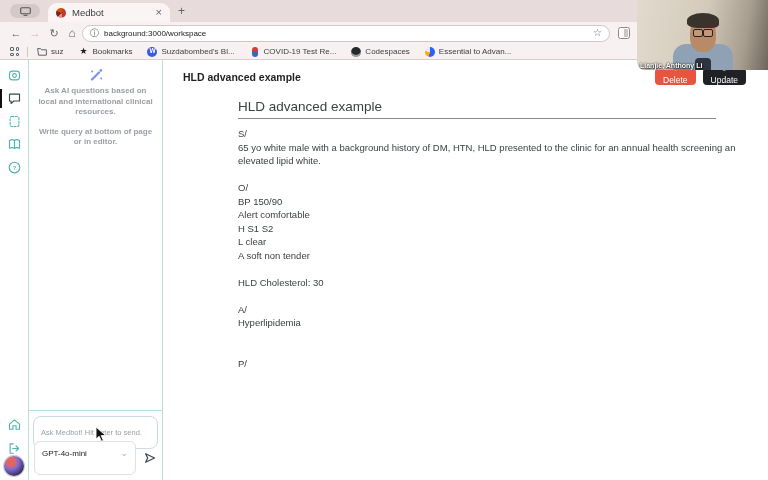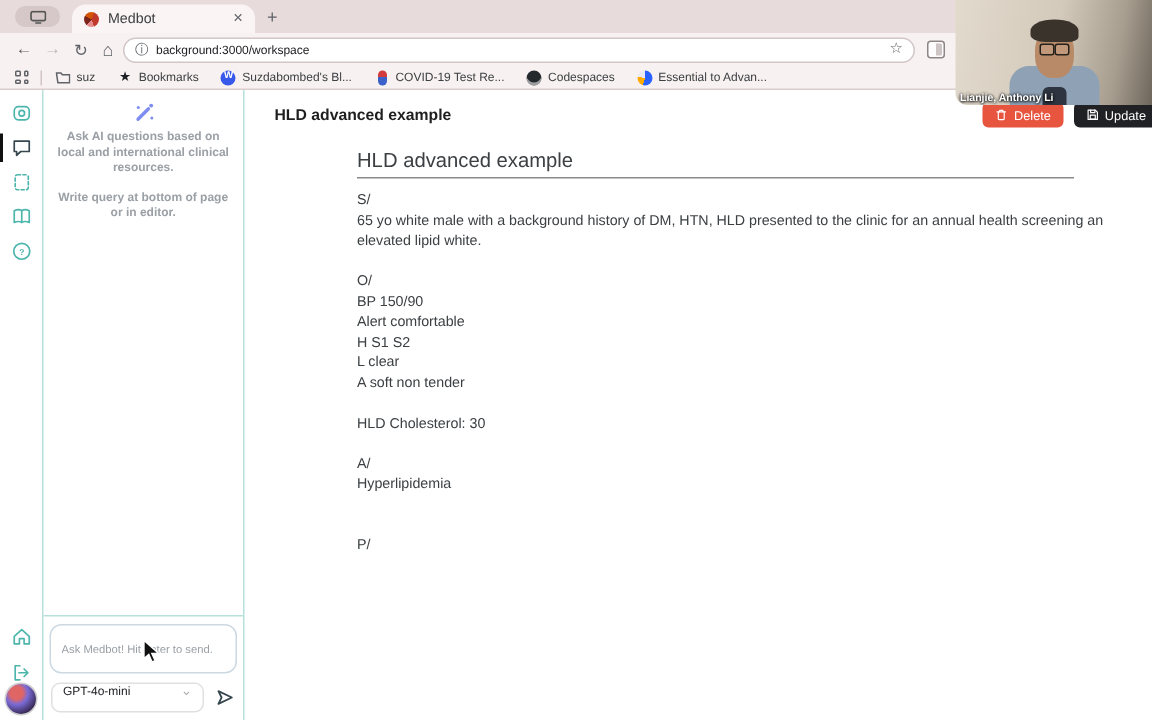--- a/index.html
+++ b/index.html
@@ -55,35 +55,35 @@
 
   
   .chat-panel { position:absolute; left:28px; top:0; width:135px; height:420px; background:#fff; border-left:1px solid #b7e0da; border-right:1px solid #b7e0da; }
   .sparkle { margin:7px auto 0; width:16px; height:16px; }
   .chat-intro { margin:3px 7px 0; font-size:8px; line-height:10.5px; color:#9aa0a6; text-align:center;font-weight:bold; }
   .chat-intro.second { margin-top:9px; }
   .chat-bottom { position:absolute; left:0; bottom:0; width:100%; height:70px; border-top:1px solid #b7e0da; }
   .chat-input { display:block; margin:5px auto 0; width:125px; height:33px; border:1px solid #ccd9e3; border-radius:8px; font-family:"Liberation Sans",sans-serif; font-size:7.5px; color:#3c4043; padding:0 7px; outline:none; background:#fff; }
   .chat-input::placeholder { color:#9aa0a6; }
   .model-row { position:absolute; left:5px; bottom:5px; width:125px; display:flex; align-items:center; gap:7px; }
-  .model-select { width:102px; height:20px; border:1px solid #e0e0e0; border-radius:6px; background:#fff; display:flex; align-items:flex-start; justify-content:space-between; padding:0 7px; font-size:8px; color:#202124; }
+  .model-select { width:102px; height:20px; border:1px solid #e0e0e0; border-radius:6px; background:#fff; display:flex; align-items:flex-end; justify-content:space-between; padding:16px 7px; font-size:8px; color:#202124; }
   .model-chevron { color:#b0b0b0; font-size:9px; line-height:1; }
   .send-btn svg { display:block; width:14px; height:14px; stroke:#37474f; fill:none; stroke-width:1.4; stroke-linejoin:round; }
 
   
   .content { position:absolute; left:174px; top:0; width:605px; height:420px; background:#fff; }
   .page-title { position:absolute; left:9px; top:11px; font-size:10.5px; font-weight:bold; color:#1f1f1f; }
   .doc-title { position:absolute; left:64px; top:39px; font-size:13.5px; color:#3c4043; }
   .doc-rule { position:absolute; left:64px; top:58px; width:478px; border-top:1px solid #8a8a8a; }
   .doc-body { position:absolute; left:64px; top:67px; width:530px; }
   .doc-line { height:13.5px; line-height:13.5px; font-size:9.5px; color:#3c4043; white-space:nowrap; }
 
   
   .action-buttons { position:absolute; left:655px; top:68px; display:flex; gap:7px; z-index:40; }
-  .btn { height:17px; border:none; border-radius:4px; color:#fff; font-family:"Liberation Sans",sans-serif; font-size:8.5px; display:flex; align-items:center; gap:4px; padding:0 8px; }
+  .btn { height:17px; border:none; border-radius:4px; color:#fff; font-family:"Liberation Sans",sans-serif; font-size:8.5px; display:flex; align-items:center; gap:4px; padding:0 8px;flex-direction:column; }
   .btn svg { display:block; width:9px; height:9px; stroke:#fff; fill:none; stroke-width:1.4; stroke-linecap:round; stroke-linejoin:round; }
   .btn-delete { background:#e8553e; }
   .btn-update { background:#202124; }
 
   
   .webcam { position:absolute; left:637px; top:0; width:131px; height:70px; z-index:60; border-radius:0 0 0 8px; overflow:hidden; background:linear-gradient(100deg,#e2dacd 0%,#d3cabb 50%,#a89e90 80%,#6e665c 100%); }
   .cam-body { position:absolute; bottom:0; left:36px; width:60px; height:26px; background:#8fa1b5; border-radius:13px 13px 0 0; }
   .cam-collar { position:absolute; bottom:0; left:58px; width:16px; height:12px; background:#2e3440; border-radius:4px 4px 0 0; }
   .cam-head { position:absolute; bottom:18px; left:53px; width:26px; height:34px; background:#b98a67; border-radius:46% 46% 42% 42%; }
   .cam-hair { position:absolute; bottom:42px; left:50px; width:32px; height:15px; background:#3a332c; border-radius:55% 55% 25% 35%; }

